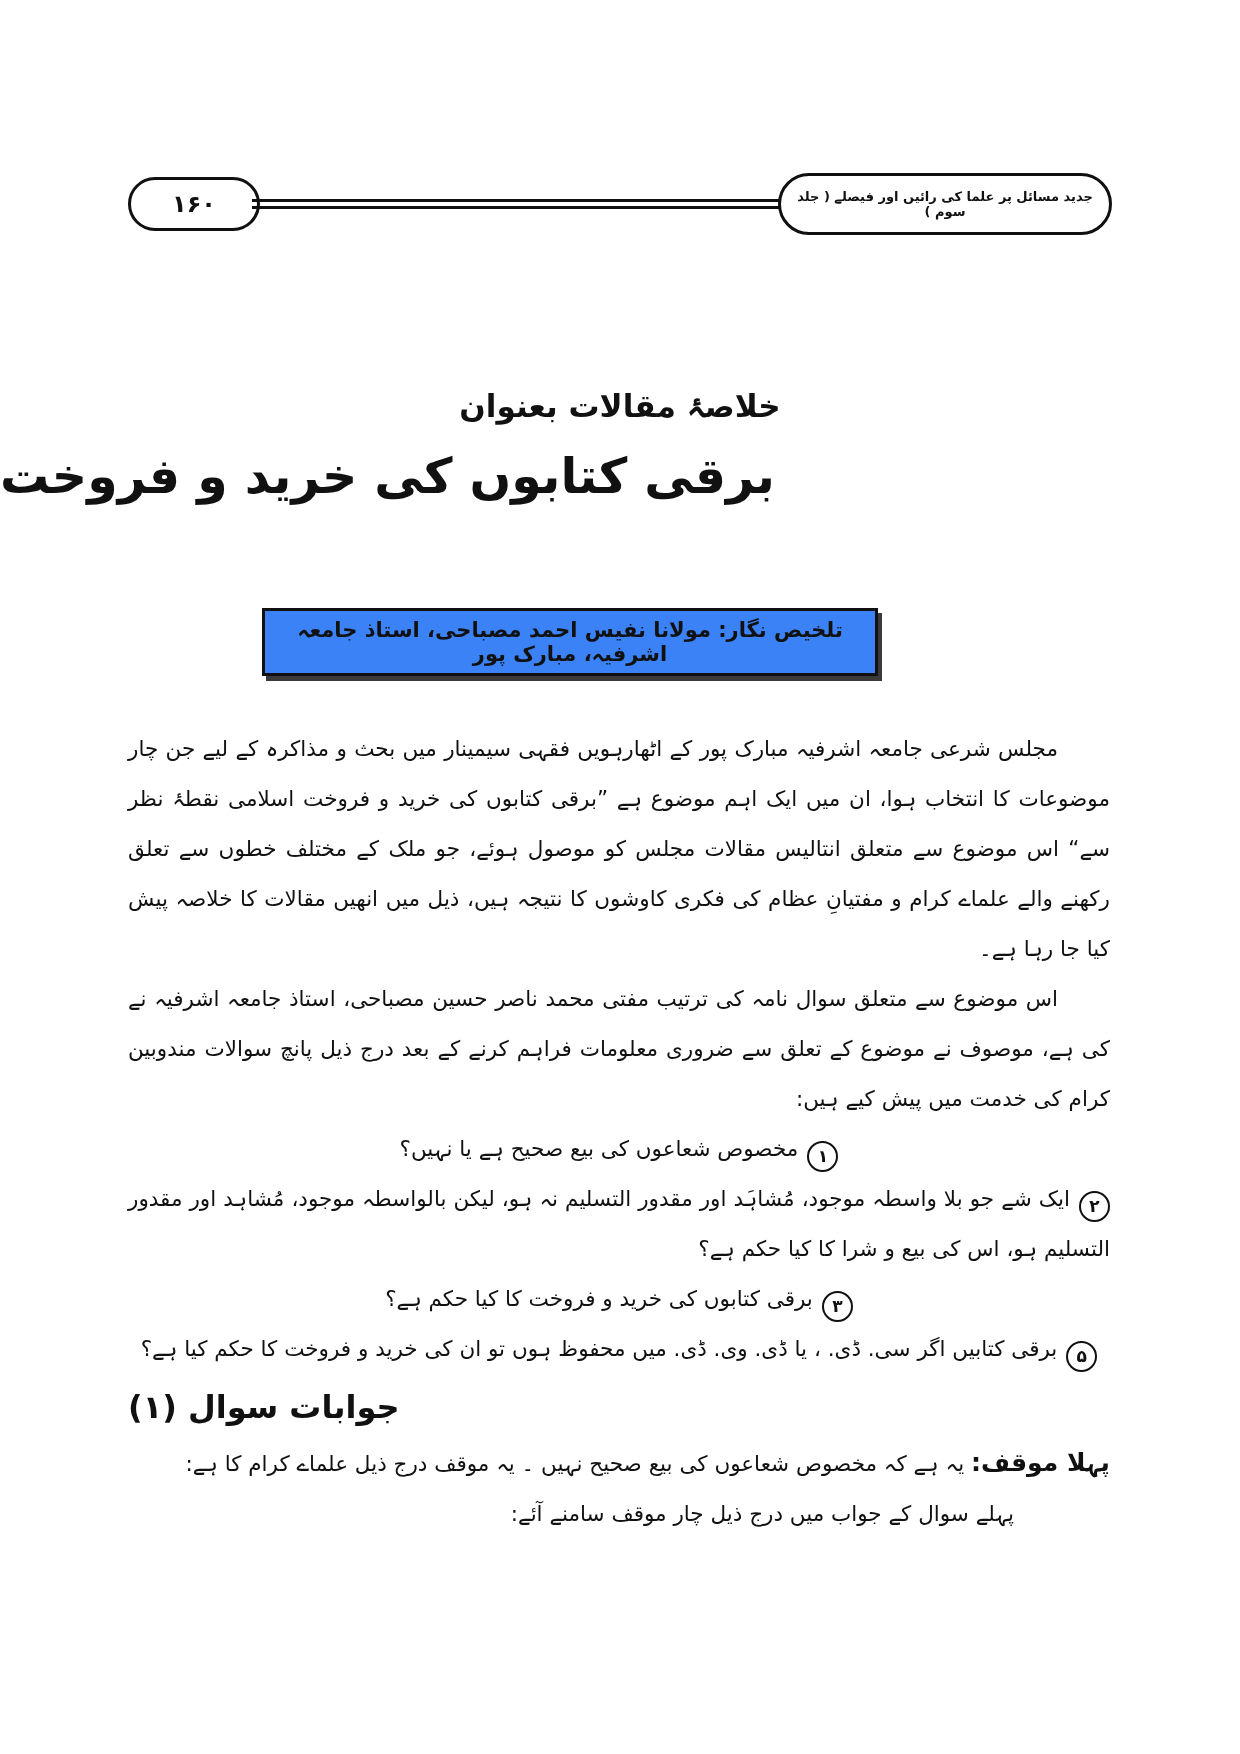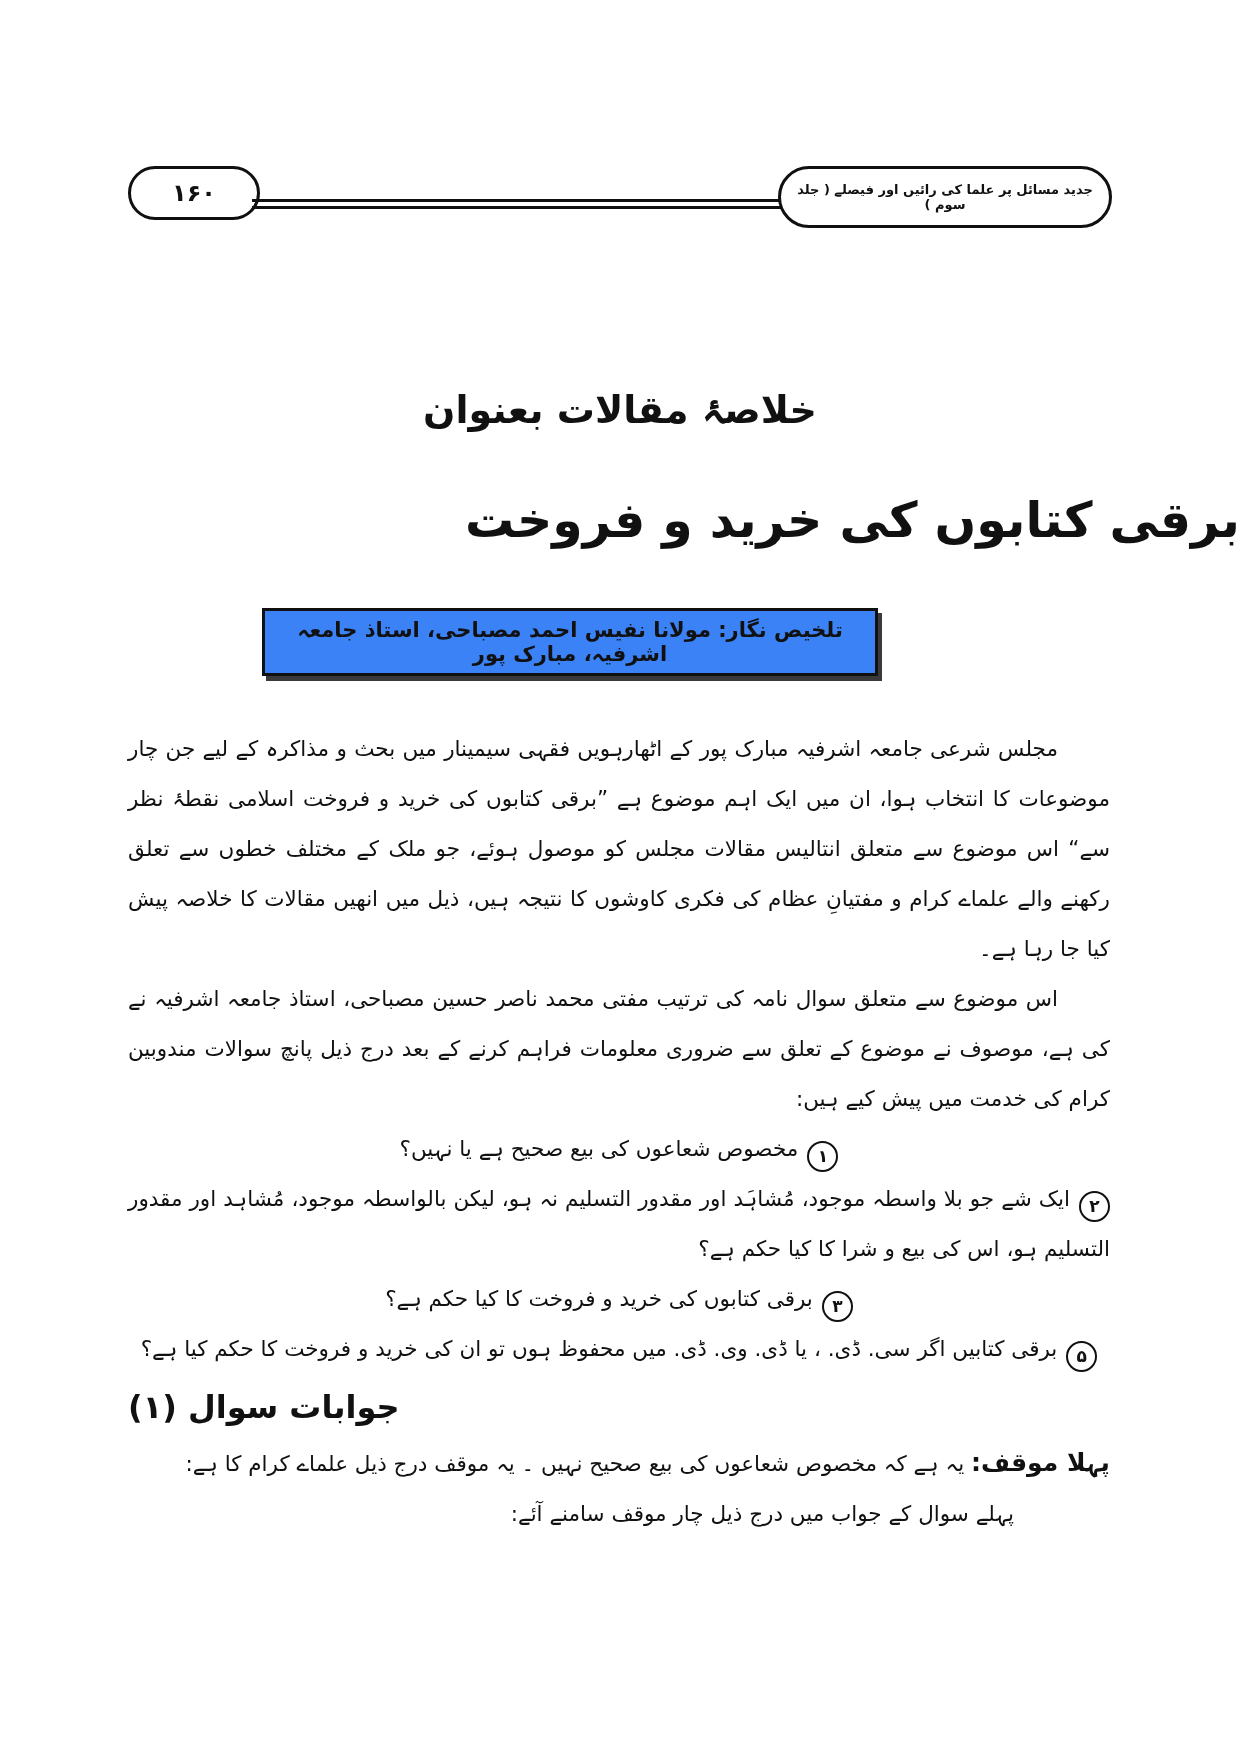--- a/index.html
+++ b/index.html
@@ -5,21 +5,21 @@
   * { margin:0; padding:0; box-sizing:border-box; }
   html,body { background:#ffffff; }
   body {
     width:1240px; height:1754px; position:relative;
     font-family:"DejaVu Sans", sans-serif; color:#111;
     direction:rtl;
   }
   
   .header {
     position:absolute; top:166px; left:128px; width:984px; height:76px;
-    display:flex; flex-direction:row-reverse; align-items:flex-start;
+    display:flex; flex-direction:row-reverse; align-items:center;
   }
   .page-pill {
     width:132px; height:54px; flex:0 0 auto;
     border:3px solid #101010; border-radius:27px;
     display:flex; align-items:center; justify-content:center;
     font-size:24px; font-weight:bold; letter-spacing:1px;
   }
   .double-rule {
     flex:1 1 auto; height:10px; align-self:center;
     border-top:3px solid #101010; border-bottom:3px solid #101010;
@@ -27,25 +27,25 @@
   }
   .header-capsule {
     flex:0 0 auto; width:334px; height:62px; background:#fff; z-index:1;
     border:3px solid #101010; border-radius:32px;
     display:flex; align-items:center; justify-content:center;
     font-size:13px; font-weight:bold; text-align:center; padding:0 14px;
   }
   
   .kicker {
     position:absolute; top:388px; left:0; width:100%;
-    text-align:center; font-size:38px; font-weight:bold;
+    text-align:center; font-size:31px; font-weight:bold;
   }
   .main-title {
     position:absolute; top:448px; left:0; width:100%;
-    text-align:right; font-size:49px; font-weight:bold; letter-spacing:1px;margin-top:44px;
+    text-align:left; font-size:49px; font-weight:bold; letter-spacing:1px;
   }
   .credit-box {
     position:absolute; top:608px; left:262px; width:616px; height:68px;
     border:3px solid #101010; background:#3b82f6;
     box-shadow:4px 5px 0 #3a3a3a;
     display:flex; align-items:center; justify-content:center;
     font-size:21px; font-weight:bold; text-align:center; padding:0 10px;
   }
   
   .body-text {

